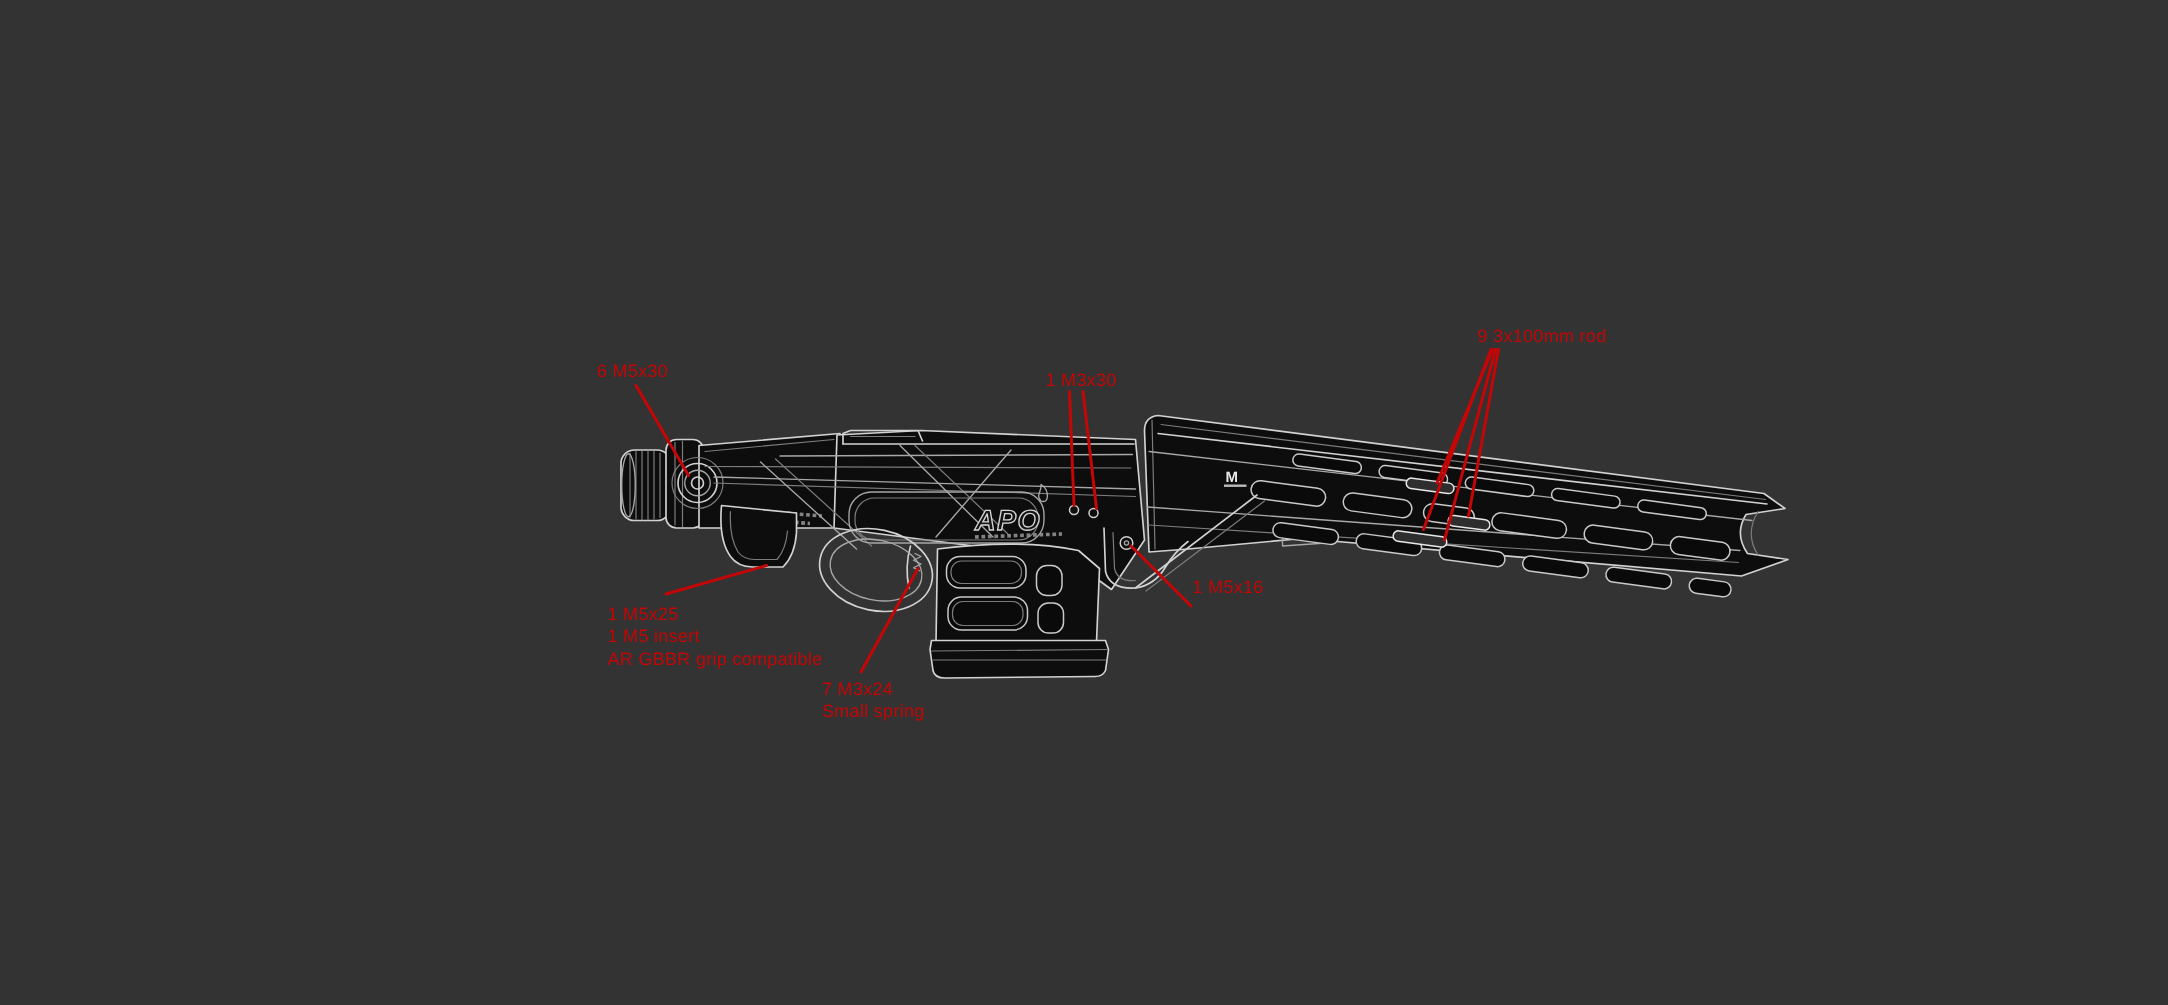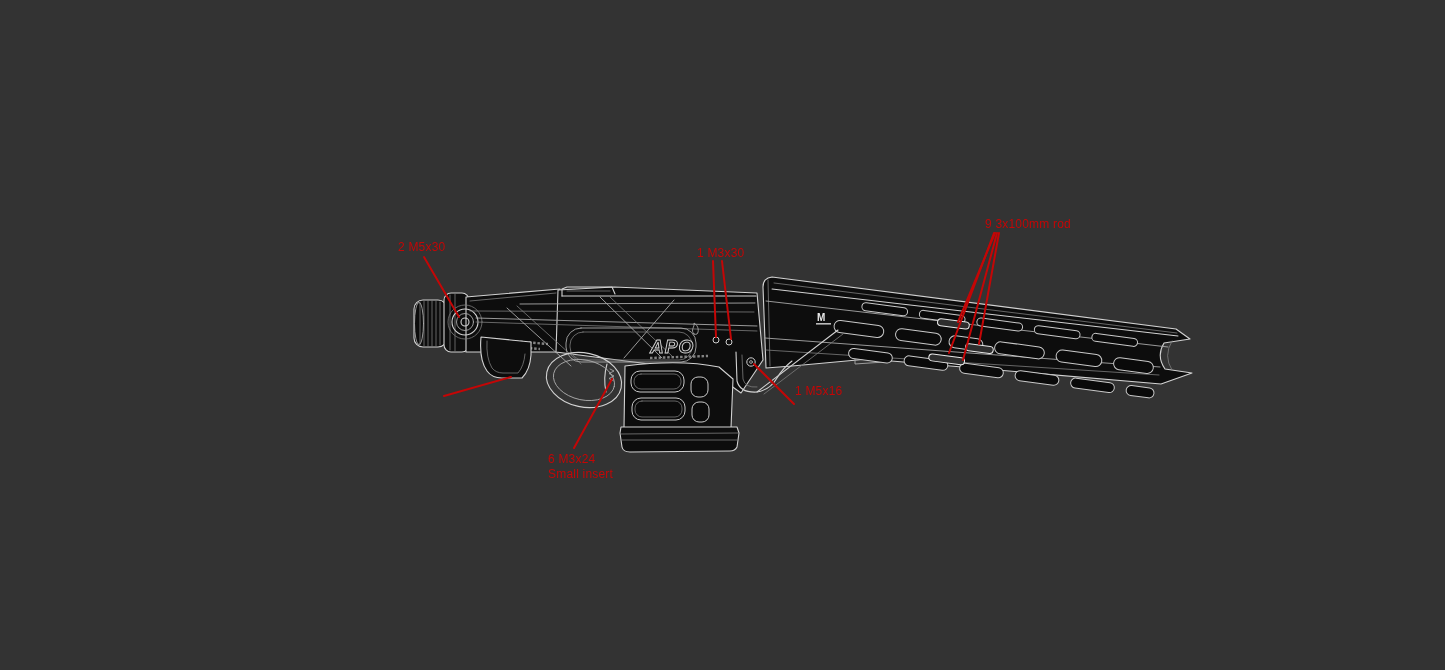--- a/index.html
+++ b/index.html
@@ -191,34 +191,39 @@
       <path d="M994,233 L949,353" class="leader"></path>
       <path d="M997,233 L963,360" class="leader"></path>
       <path d="M999,233 L979,344" class="leader"></path>
       <path d="M444,396 L511,377" class="leader"></path>
       <path d="M574,448 L612,379" class="leader"></path>
       <path d="M794,404 L754,364" class="leader"></path>
     </g>
   </svg>
 
   <div class="label" style="left:398px;top:240px">
-    <div>2 M5x30</div>
+    <div>6 M5x30</div>
   </div>
 
   <div class="label" style="left:697px;top:246px">
     <div>1 M3x30</div>
   </div>
 
   <div class="label" style="left:985px;top:217px">
     <div>9 3x100mm rod</div>
   </div>
 
+  <div class="label" style="left:405px;top:402px">
+    <div>1 M5x25</div>
+    <div>1 M5 insert</div>
+    <div>AR GBBR grip compatible</div>
+  </div>
 
   <div class="label" style="left:548px;top:452px">
-    <div>6 M3x24</div>
-    <div>Small insert</div>
+    <div>7 M3x24</div>
+    <div>Small spring</div>
   </div>
 
   <div class="label" style="left:795px;top:384px">
     <div>1 M5x16</div>
   </div>
 
 </div>
 
 </body></html>

